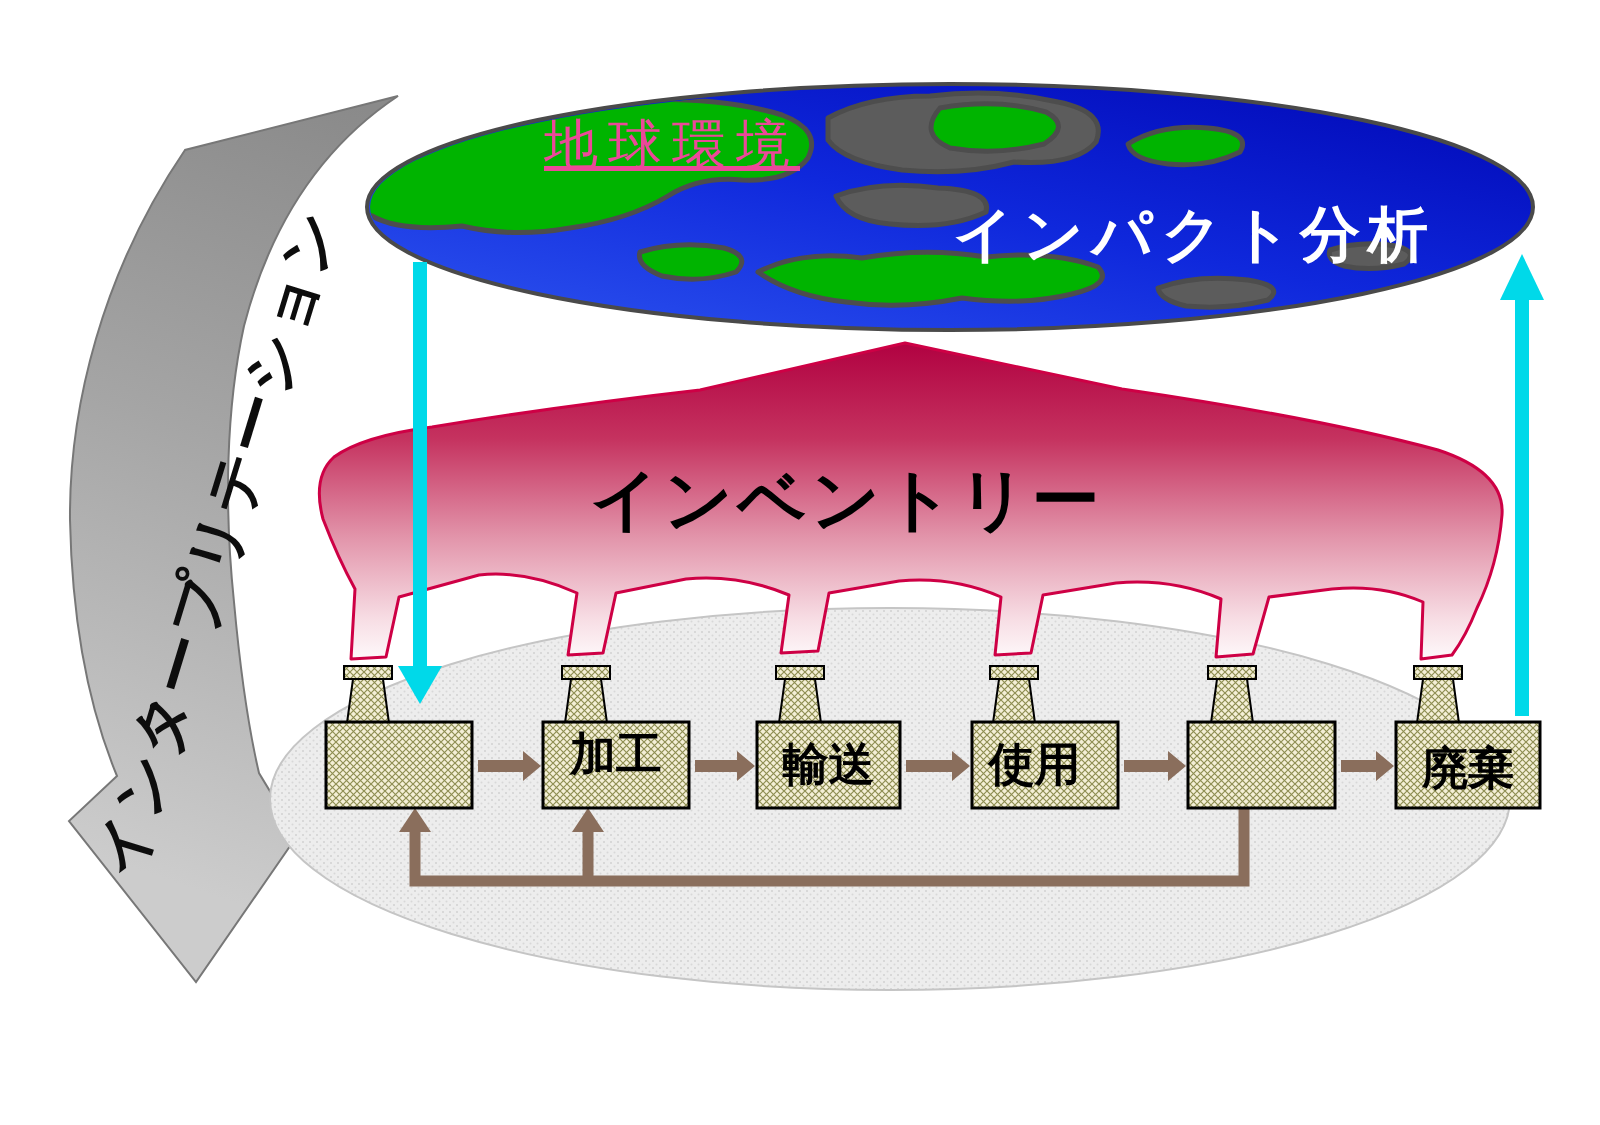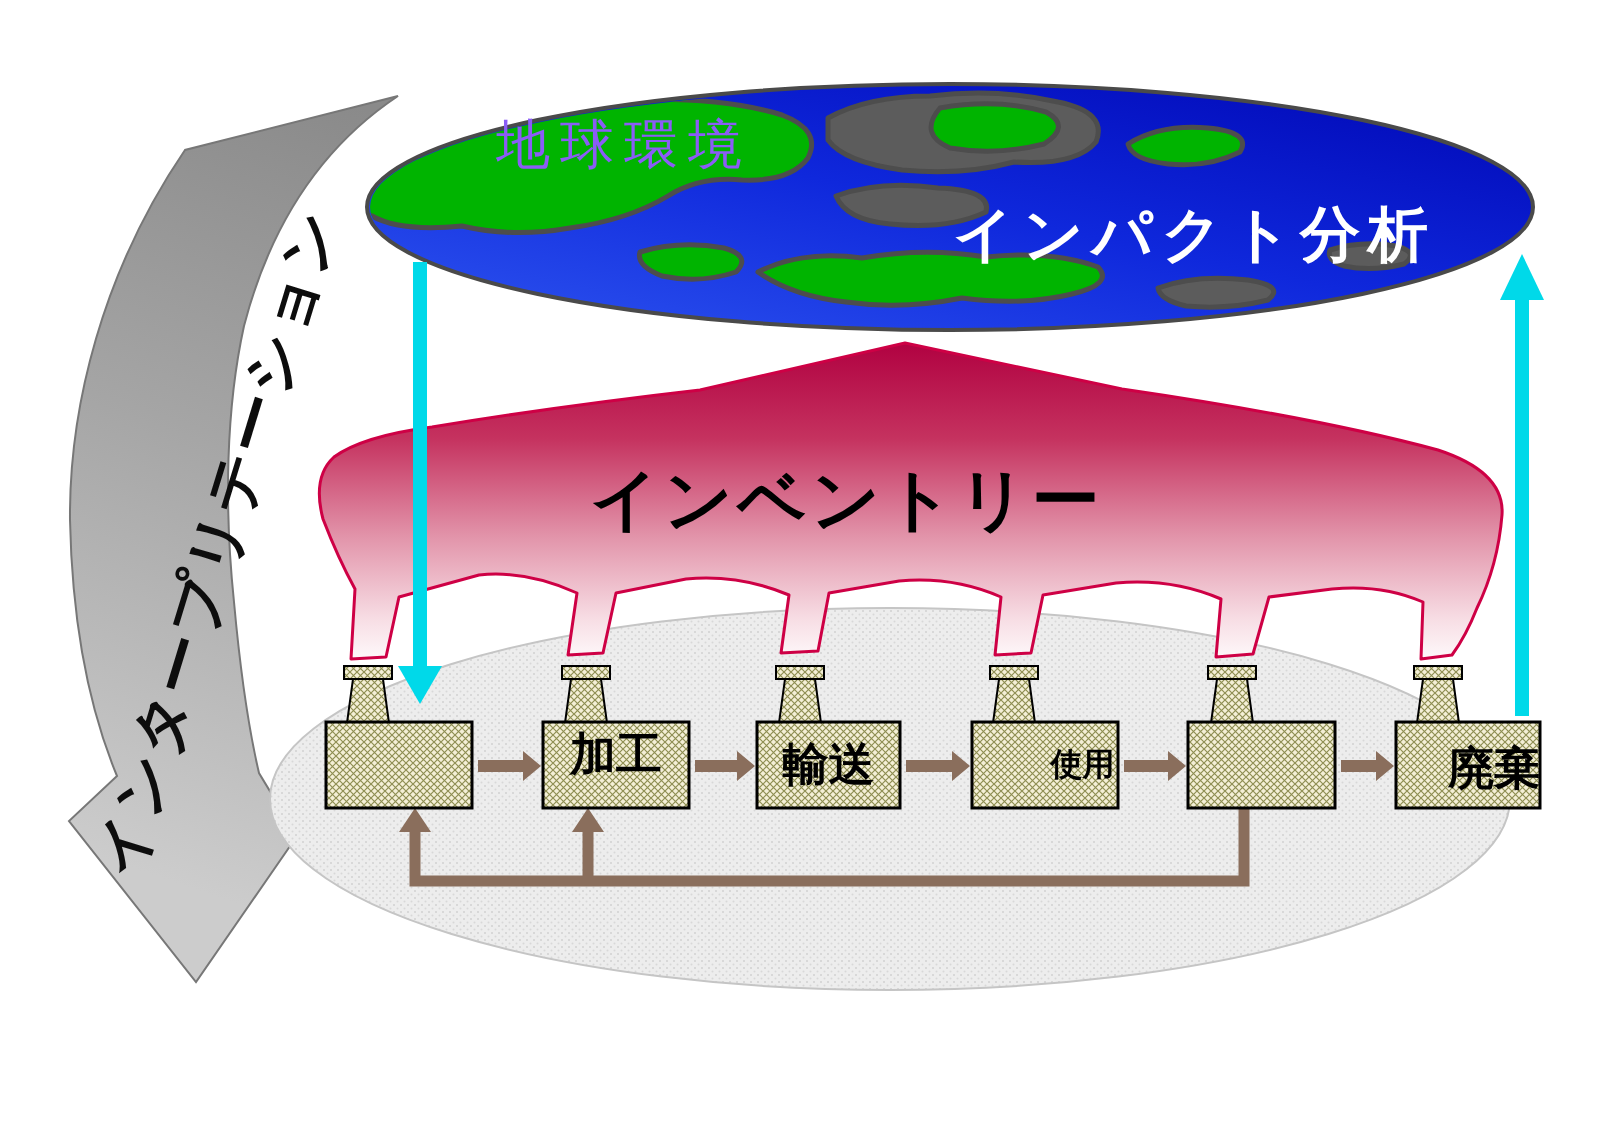--- a/index.html
+++ b/index.html
@@ -3,22 +3,23 @@
 <meta charset="utf-8">
 <style>
   html,body{margin:0;padding:0;background:#ffffff;}
   .stage{
     position:relative;width:1600px;height:1125px;background:#ffffff;overflow:hidden;
     font-family:"Liberation Sans", sans-serif;
   }
   .stage svg{position:absolute;left:0;top:0;}
   .lbl{position:absolute;white-space:nowrap;line-height:1.1;}
   .earth-name{
-    left:496px;top:116px;font-size:54px;letter-spacing:10px;color:#8b5cf6;
+    left:544px;top:116px;font-size:54px;letter-spacing:10px;color:#ec4899;
     font-family:"Liberation Serif","DejaVu Serif",serif;
+    text-decoration:underline;
   }
   .impact{
     left:953px;top:202px;font-size:60px;letter-spacing:8px;color:#ffffff;font-weight:bold;
   }
   .inventory{
     left:590px;top:462px;width:580px;text-align:left;font-size:68px;letter-spacing:4px;
     font-weight:bold;color:#000000;
   }
   .interp{
     left:116px;top:842px;font-size:60px;font-weight:bold;letter-spacing:2px;color:#0d0d0d;
@@ -185,20 +186,20 @@
   <div class="lbl impact">インパクト分析</div>
   <div class="lbl inventory">インベントリー</div>
   <div class="lbl interp">インタープリテーション</div>
 
   <div class="stage-label" style="left:543px;top:722px;width:146px;height:66px;font-size:46px;">
     <span>加工</span>
   </div>
   <div class="stage-label" style="left:757px;top:722px;width:143px;height:86px;font-size:46px;border-radius:13px;">
     <span>輸送</span>
   </div>
-  <div class="stage-label" style="left:972px;top:722px;width:125px;height:86px;font-size:32px;margin-left:48px;">
+  <div class="stage-label" style="left:972px;top:722px;width:125px;height:86px;font-size:46px;">
     <span>使用</span>
   </div>
-  <div class="stage-label" style="left:1396px;top:722px;width:144px;height:94px;font-size:46px;justify-content:flex-end;">
+  <div class="stage-label" style="left:1396px;top:722px;width:144px;height:94px;font-size:46px;">
     <span>廃棄</span>
   </div>
 
 </div>
 
 </body></html>

